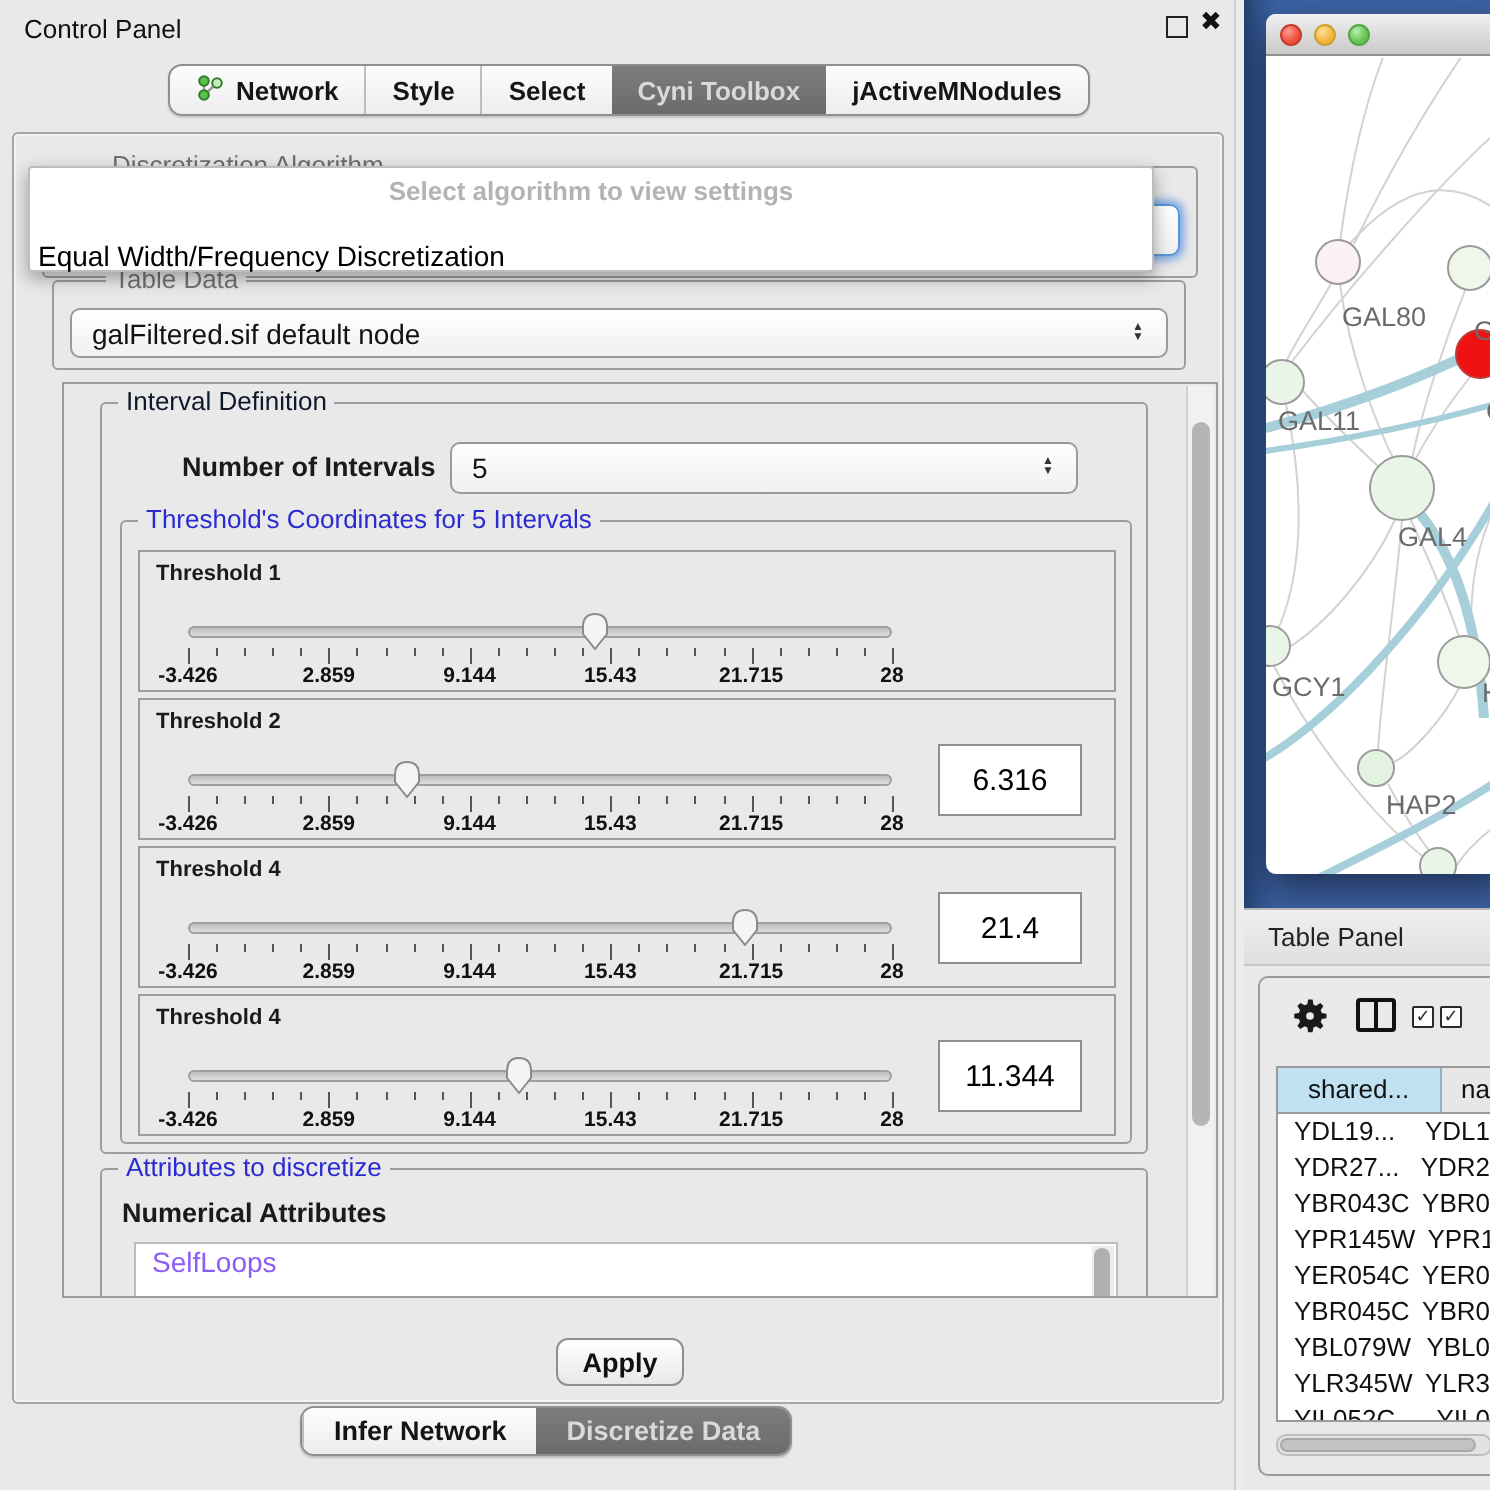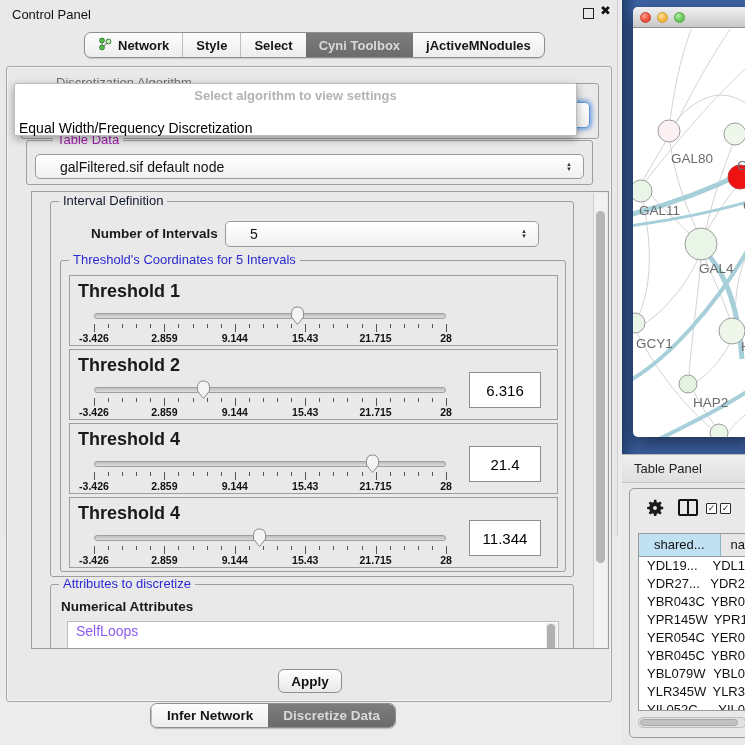--- a/index.html
+++ b/index.html
@@ -1,21 +1,21 @@
 <!DOCTYPE html>
 <html><head>
 <meta charset="utf-8">
 <style>
   * { margin:0; padding:0; box-sizing:border-box; }
   html,body { width:745px; height:745px; }
   body { font-family:"Liberation Sans","DejaVu Sans",sans-serif; font-size:13px; color:#1a1a1a;
          background:#ececec; position:relative; overflow:hidden; }
 
   
-  .control-panel { position:absolute; left:0; top:0; width:618px; height:536px; background:#e9e9e9;
+  .control-panel { position:absolute; left:0; top:0; width:618px; height:745px; background:#e9e9e9;
                    border-right:1px solid #cfcfcf; }
   .cp-title { position:absolute; left:12px; top:7px; font-size:13px; color:#111; }
   .win-float { position:absolute; left:583px; top:8px; width:11px; height:11px; border:1.5px solid #222; background:transparent; }
   .win-close { position:absolute; left:600px; top:3px; font-size:13px; font-weight:bold; color:#111; }
 
   
   .tabbar { position:absolute; left:84px; top:32px; height:26px; display:flex; border:1px solid #8f8f8f;
             border-radius:7px; overflow:hidden; background:linear-gradient(#fdfdfd,#ededed); box-shadow:0 1px 1px rgba(0,0,0,.15); }
   .tab { display:flex; align-items:center; padding:0 13px; font-weight:bold; font-size:13px; color:#151515; white-space:nowrap; }
   .tab.has-sep { border-left:1px solid #bdbdbd; }
@@ -23,25 +23,25 @@
   .tab .net-ic { margin-right:6px; display:inline-block; }
 
   
   .outer-panel { position:absolute; left:6px; top:66px; width:606px; height:636px;
                  border:1px solid #a6a6a6; border-radius:3px; background:#e9e9e9;
                  box-shadow:inset 0 0 0 1px #f4f4f4; }
 
   
   .grp { position:absolute; border:1px solid #9e9e9e; border-radius:3px; }
   .grp-label { position:absolute; top:-8px; background:#e9e9e9; padding:0 4px; font-size:13px; line-height:14px; white-space:nowrap; }
-  .c-dark { color:#6f6f6f; } .c-green { color:#0f172a; } .c-blue { color:#2a2ad2; } .c-black { color:#a21caf; }
+  .c-dark { color:#6f6f6f; } .c-green { color:#0f172a; } .c-blue { color:#2a2ad2; } .c-black { color:#737373; }
 
   
   .combo { position:absolute; background:linear-gradient(#ffffff,#f0f0f0); border:1px solid #9a9a9a;
-           border-radius:5px; display:flex; align-items:center; padding:0 24px; font-size:14px; color:#111; }
+           border-radius:5px; display:flex; align-items:center; padding:0 10px; font-size:14px; color:#111; }
   .combo .arrows { position:absolute; right:11px; top:50%; transform:translateY(-50%); display:flex; flex-direction:column;
                    align-items:center; line-height:5px; font-size:6px; color:#333; }
   .combo.focused { border-color:#5a96d6; box-shadow:0 0 4px 2px rgba(80,140,220,.75); }
 
   
   .popup { position:absolute; left:14px; top:83px; width:563px; height:53px; background:#fff;
            border:1px solid #bdbdbd; border-radius:2px; box-shadow:0 3px 9px rgba(0,0,0,.35); z-index:30; }
   .popup .hint { position:absolute; top:4px; left:0; width:100%; text-align:center; color:#b3b3b3; font-weight:bold; font-size:13px; }
   .popup .opt1 { position:absolute; top:19px; left:4px; font-weight:bold; font-size:14px; color:#000; }
   .popup .opt2 { position:absolute; top:36px; left:4px; font-size:14px; color:#000; }
@@ -51,21 +51,21 @@
                  background:#e9e9e9; overflow:hidden; }
   .vscroll { position:absolute; right:1px; top:1px; width:14px; height:456px; background:#f1f1f1; border-left:1px solid #d0d0d0; }
   .vscroll .thumb { position:absolute; left:2px; top:18px; width:9px; height:352px; background:#b5b5b5; border-radius:5px; }
 
   
   .num-label { position:absolute; left:40px; top:24px; font-weight:bold; font-size:13.5px; }
   .spinner { left:174px; top:19px; width:314px; height:26px; }
 
   
   .thr-box { position:absolute; left:8px; width:489px; height:71px; border:1px solid #9e9e9e; background:#e9e9e9; }
-  .thr-label { position:absolute; left:8px; top:5px; font-weight:bold; font-size:18px; }
+  .thr-label { position:absolute; left:8px; top:5px; font-weight:bold; font-size:11px; }
   .thr-track { position:absolute; left:24px; top:37px; width:352px; height:6px; border:1px solid #9f9f9f; border-radius:4px;
                background:linear-gradient(#bdbdbd,#dedede); }
   .thr-knob { position:absolute; top:29px; width:17px; height:21px; }
   .ticks { position:absolute; left:24px; top:48px; width:353px; height:9px; }
   .ticks i { position:absolute; top:0; width:1px; background:#555; }
   .ticklabels { position:absolute; left:24px; top:56px; width:353px; height:12px; }
   .ticklabels span { position:absolute; transform:translateX(-50%); font-size:10.5px; font-weight:bold; color:#111; }
   .thr-value { position:absolute; left:399px; top:22px; width:72px; height:36px; background:#fff; border:1px solid #8f8f8f;
                display:flex; align-items:center; justify-content:center; font-size:15px; color:#000; }
 

